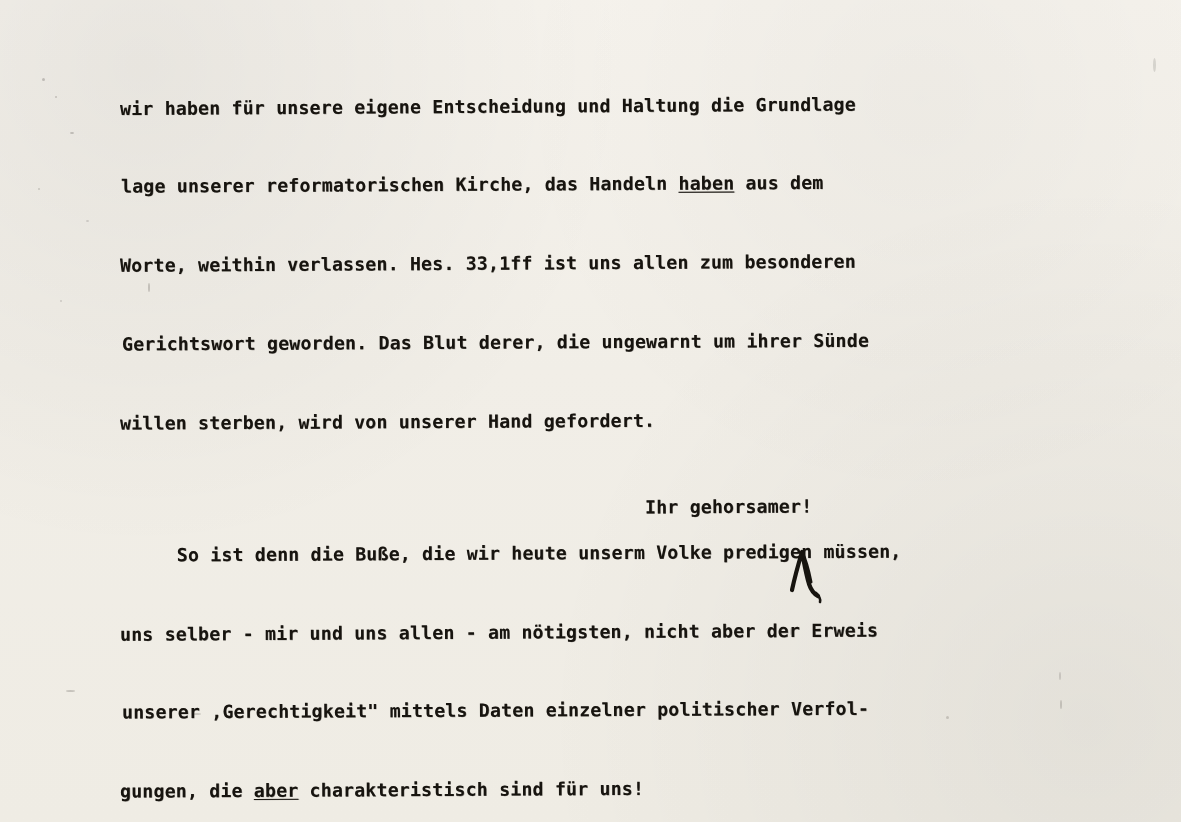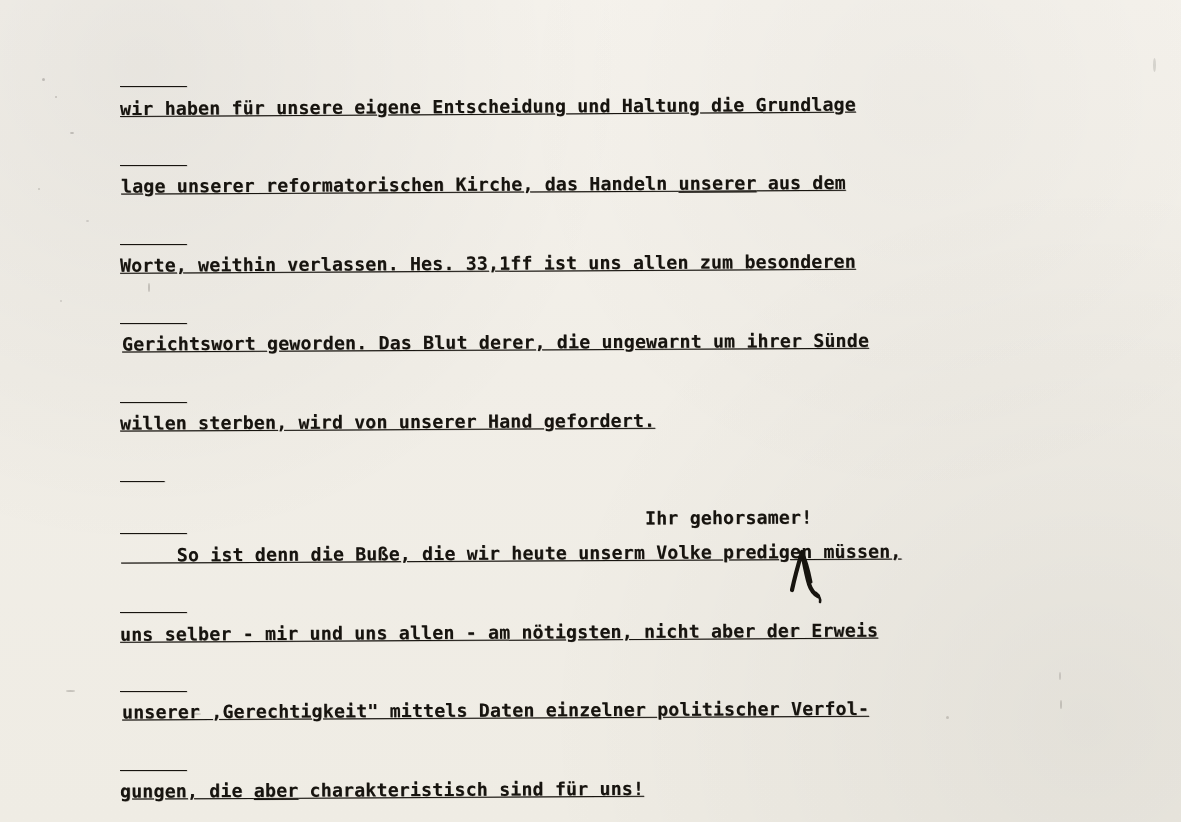--- a/index.html
+++ b/index.html
@@ -43,42 +43,41 @@
     font-size: 18.2px;
     line-height: 26.3px;
     letter-spacing: 0.2px;
     font-weight: 700;
     text-shadow: 0.4px 0.3px 0 rgba(20,16,12,0.45);
   }
 
   .para {
     margin: 0;
     white-space: pre-wrap;
-    text-decoration: underline;
   }
   .para + .para { margin-top: 0; }
 
   .line {
     display: block;
     white-space: pre;
   }
 
   
   .l1  { transform: translate(0px, 0px)   rotate(-0.35deg); }
   .l2  { transform: translate(1px, 0px)   rotate(-0.3deg); }
   .l3  { transform: translate(0px, 0px)   rotate(-0.32deg); }
   .l4  { transform: translate(2px, 0px)   rotate(-0.28deg); }
   .l5  { transform: translate(0px, 0px)   rotate(-0.3deg); }
 
   u.ul { text-decoration: underline; text-underline-offset: 2px; }
 
   .signoff {
     position: absolute;
     left: 645px;
-    top: 507px;
+    top: 496px;
     font-size: 18.2px;
     font-weight: 700;
     color: #17140f;
     letter-spacing: 0.2px;
     white-space: pre;
     transform: rotate(-0.3deg);
     text-shadow: 0.4px 0.3px 0 rgba(20,16,12,0.45);
   }
 
   #signature {
@@ -106,21 +105,21 @@
   <div class="speck" style="left:1060px;top:700px; width:2px;  height:9px;  opacity:.4;"></div>
   <div class="speck" style="left:1059px;top:672px; width:2px;  height:8px;  opacity:.35;"></div>
   <div class="speck" style="left:790px; top:628px; width:2px;  height:7px;  opacity:.35;"></div>
   <div class="speck" style="left:1153px;top:58px;  width:3px;  height:14px; opacity:.3;"></div>
   <div class="speck" style="left:148px; top:283px; width:2px;  height:9px;  opacity:.45;"></div>
 
   <div id="typescript">
 
     <p class="para">
       <span class="line l1">wir haben für unsere eigene Entscheidung und Haltung die Grundlage</span>
-      <span class="line l2">lage unserer reformatorischen Kirche, das Handeln <u class="ul">unserer</u> aus dem</span>
+      <span class="line l2">lage unserer reformatorischen Kirche, das Handeln <u class="ul">haben</u> aus dem</span>
       <span class="line l3">Worte, weithin verlassen. Hes. 33,1ff ist uns allen zum besonderen</span>
       <span class="line l4">Gerichtswort geworden. Das Blut derer, die ungewarnt um ihrer Sünde</span>
       <span class="line l5">willen sterben, wird von unserer Hand gefordert.</span>
     </p>
 
     <p class="para">
       <span class="line l2">     So ist denn die Buße, die wir heute unserm Volke predigen müssen,</span>
       <span class="line l3">uns selber - mir und uns allen - am nötigsten, nicht aber der Erweis</span>
       <span class="line l4">unserer ‚Gerechtigkeit" mittels Daten einzelner politischer Verfol-</span>
       <span class="line l5">gungen, die <u class="ul">aber</u> charakteristisch sind für uns!</span>

